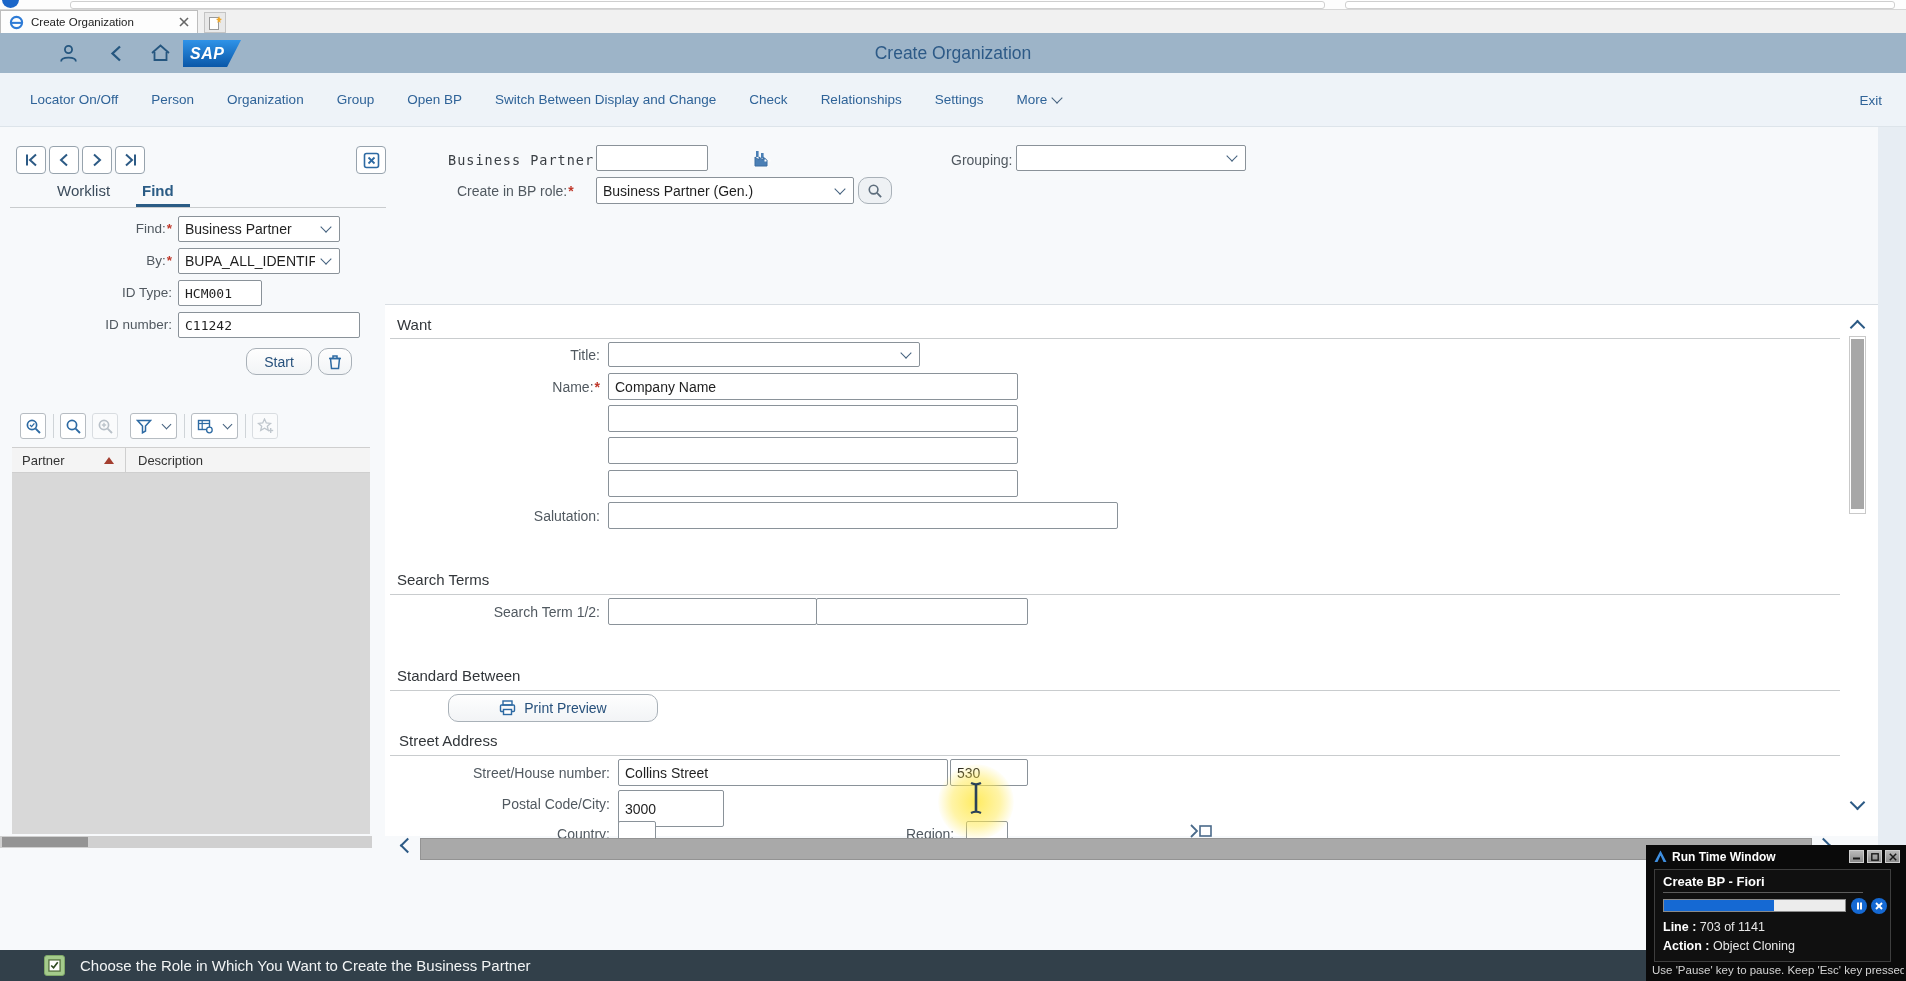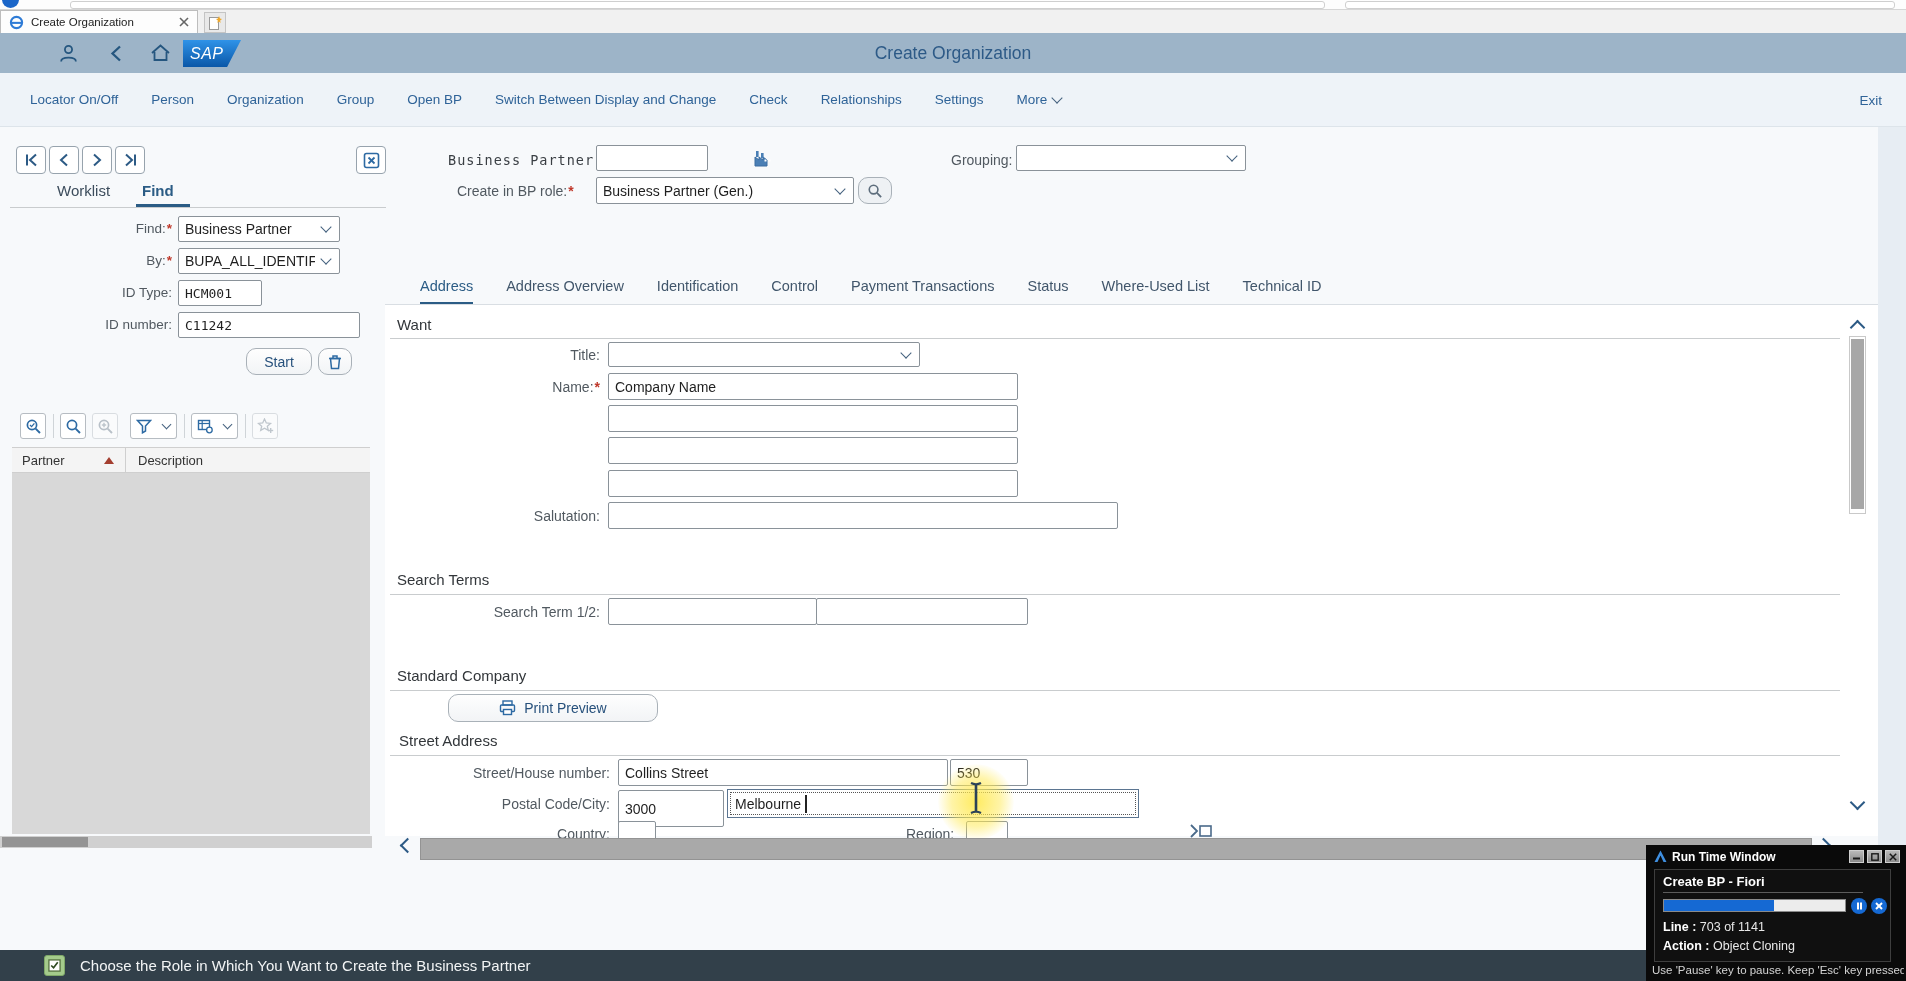--- a/index.html
+++ b/index.html
@@ -14,21 +14,21 @@
   .topstrip .circ{position:absolute;left:2px;top:-9px;width:17px;height:17px;border-radius:50%;background:#1b66c9}
   .topstrip .fld{position:absolute;top:1px;height:8px;background:#fff;border:1px solid #cfcfcf;border-radius:3px}
   .tabbar{position:absolute;left:0;top:10px;width:1906px;height:23px;background:#f1f1f1}
   .tab{position:absolute;left:0;top:0;width:198px;height:23px;background:#fdfdfd;border:1px solid #bdbdbd;border-bottom:none;display:flex;align-items:center;padding:0 8px;gap:7px}
   .tab-title{font-size:11.5px;color:#222;flex:1;white-space:nowrap;overflow:hidden}
   .newtab{position:absolute;left:204px;top:2px;width:22px;height:21px;background:#e9e9e9;border:1px solid #c4c4c4;display:flex;align-items:center;justify-content:center}
 
   
   .sapheader{position:absolute;left:0;top:33px;width:1906px;height:40px;background:#9db4c8}
   .sapheader .hicon{position:absolute;top:10px;cursor:pointer}
-  .saplogo{position:absolute;left:183px;top:7px;width:58px;height:27px;background:linear-gradient(180deg,#2f93e8,#0a57a8);clip-path:polygon(0 0,100% 0,76% 100%,0 100%);color:#fff;font-weight:normal;font-style:italic;font-size:16px;display:flex;align-items:center;padding-left:7px;letter-spacing:.5px}
+  .saplogo{position:absolute;left:183px;top:7px;width:58px;height:27px;background:linear-gradient(180deg,#2f93e8,#0a57a8);clip-path:polygon(0 0,100% 0,76% 100%,0 100%);color:#fff;font-weight:bold;font-style:italic;font-size:16px;display:flex;align-items:center;padding-left:7px;letter-spacing:.5px}
   .htitle{position:absolute;left:0;top:10px;width:1906px;text-align:center;font-size:17.5px;color:#2d5a87}
 
   
   .menubar{position:absolute;left:0;top:73px;width:1906px;height:54px;background:#eef3f8;border-bottom:1px solid #dde4ea;display:flex;align-items:center;gap:33px;padding-left:30px}
   .mi{font-size:13.5px;color:#2f6398;white-space:nowrap;cursor:pointer;display:flex;align-items:center;gap:6px}
   .mi-exit{position:absolute;right:24px;top:0;height:54px;display:flex;align-items:center}
 
   
   .lbl{position:absolute;font-size:14px;color:#515960;white-space:nowrap}
   .rlbl{position:absolute;text-align:right;font-size:14px;color:#515960;white-space:nowrap;width:260px}
@@ -327,30 +327,20 @@
   </div>
   <div class="btn" style="left:858px;top:177px;width:34px;height:27px;background:#eef1f4">
     <span>
       <svg width="16" height="16" viewBox="0 0 17 17">
           <circle cx="7" cy="7" r="4.6" fill="none" stroke="#5d6d7c" stroke-width="1.7"></circle>
           <line x1="10.6" y1="10.6" x2="15" y2="15" stroke="#5d6d7c" stroke-width="1.9"></line>
         </svg>
     </span>
   </div>
 
-  <div class="tabstrip">
-    <span class="bptab active">Address</span>
-    <span class="bptab">Address Overview</span>
-    <span class="bptab">Identification</span>
-    <span class="bptab">Control</span>
-    <span class="bptab">Payment Transactions</span>
-    <span class="bptab">Status</span>
-    <span class="bptab">Where-Used List</span>
-    <span class="bptab">Technical ID</span>
-  </div>
   <div class="sectline" style="left:385px;top:304px;width:1493px;background:#d9dee3"></div>
 
   <div class="whitepanel"></div>
 
   <span class="sect" style="left:397px;top:316px">Want</span>
   <div class="sectline" style="left:390px;top:338px;width:1450px"></div>
 
   <span class="rlbl" style="left:340px;top:347px">Title:</span>
   <div class="sel" style="left:608px;top:342px;width:312px;height:25px">
     <span class="selval"></span>
@@ -365,21 +355,21 @@
 
   <span class="rlbl" style="left:340px;top:508px">Salutation:</span>
   <input class="inp" style="left: 608px; top: 502px; width: 510px; height: 27px;">
 
   <span class="sect" style="left:397px;top:571px">Search Terms</span>
   <div class="sectline" style="left:390px;top:594px;width:1450px"></div>
   <span class="rlbl" style="left:340px;top:604px">Search Term 1/2:</span>
   <input class="inp" style="left: 608px; top: 598px; width: 209px; height: 27px;">
   <input class="inp" style="left: 816px; top: 598px; width: 212px; height: 27px;">
 
-  <span class="sect" style="left:397px;top:667px">Standard Company</span>
+  <span class="sect" style="left:397px;top:667px">Standard Between</span>
   <div class="sectline" style="left:390px;top:690px;width:1450px"></div>
   <div class="btn" style="left:448px;top:694px;width:210px;height:28px">
     <span>
       <svg width="17" height="16" viewBox="0 0 17 16">
           <rect x="4" y="1" width="9" height="4" fill="none" stroke="#2d6aa3" stroke-width="1.4"></rect>
           <rect x="1.5" y="5" width="14" height="6.5" rx="1" fill="none" stroke="#2d6aa3" stroke-width="1.4"></rect>
           <rect x="4.5" y="9.5" width="8" height="5" fill="#fff" stroke="#2d6aa3" stroke-width="1.4"></rect>
         </svg>
     </span>
     <span>Print Preview</span>
@@ -387,24 +377,20 @@
 
   <span class="sect" style="left:399px;top:732px">Street Address</span>
   <div class="sectline" style="left:390px;top:755px;width:1450px"></div>
 
   <span class="rlbl" style="left:350px;top:765px">Street/House number:</span>
   <input class="inp" style="left: 618px; top: 759px; width: 330px; height: 27px;" value="Collins Street">
   <input class="inp" style="left: 950px; top: 759px; width: 78px; height: 27px;" value="530">
 
   <span class="rlbl" style="left:350px;top:796px">Postal Code/City:</span>
   <input class="inp" style="left: 618px; top: 790px; width: 106px; height: 37px;" value="3000">
-  <div class="cityfield">
-    <span>Melbourne</span>
-    <span class="caret"></span>
-  </div>
   <div class="yellowblob"></div>
   <span class="abs" style="left:966px;top:780px;z-index:5">
     <svg width="20" height="36" viewBox="0 0 20 36">
         <line x1="10" y1="4" x2="10" y2="32" stroke="#2b4257" stroke-width="2.6"></line>
         <path d="M5,3 q5,2.5 10,0" fill="none" stroke="#2b4257" stroke-width="2.2"></path>
         <path d="M5,33 q5,-2.5 10,0" fill="none" stroke="#2b4257" stroke-width="2.2"></path>
       </svg>
   </span>
 
   <span class="rlbl" style="left:350px;top:826px">Country:</span>

